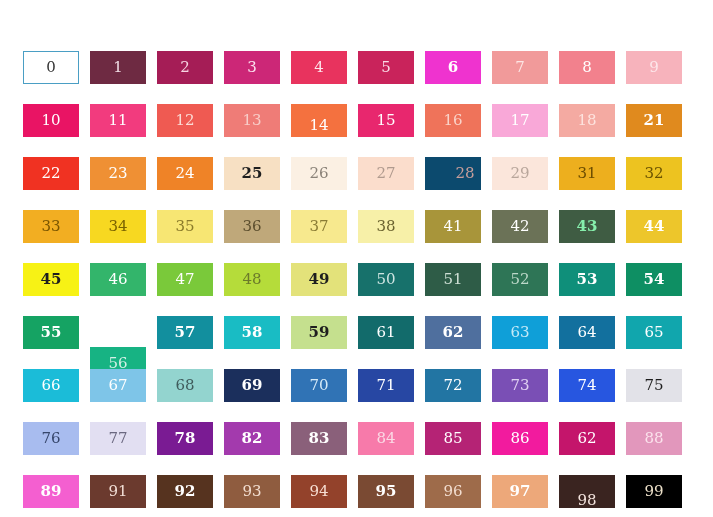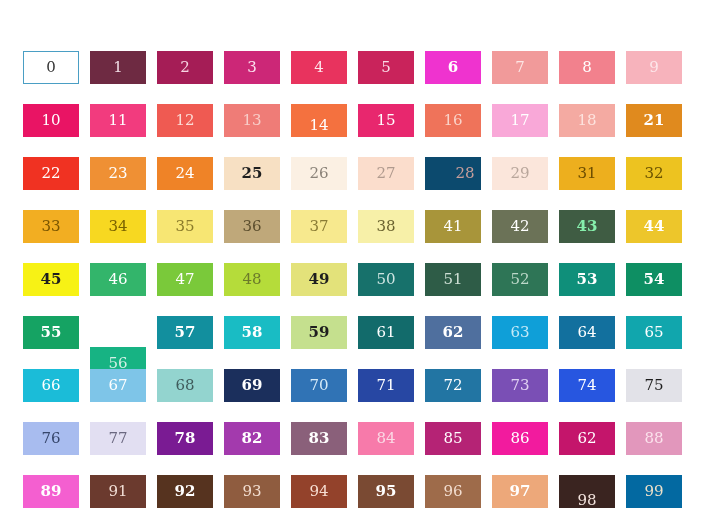--- a/index.html
+++ b/index.html
@@ -316,16 +316,16 @@
     </div>
     <div class="swatch" style="background: rgb(158, 107, 74);">
       <span class="label" style="color: rgb(242, 221, 207);">96</span>
     </div>
     <div class="swatch bold" style="background: rgb(237, 168, 122);">
       <span class="label" style="color: rgb(255, 255, 255);">97</span>
     </div>
     <div class="swatch" style="background: rgb(58, 36, 32); align-items: flex-end;">
       <span class="label" style="color: rgb(242, 226, 220);">98</span>
     </div>
-    <div class="swatch" style="background: #0369a1;">
+    <div class="swatch" style="background: #000000;">
       <span class="label" style="color: rgb(236, 224, 201);">99</span>
     </div>
   </div>
 
 </body></html>

